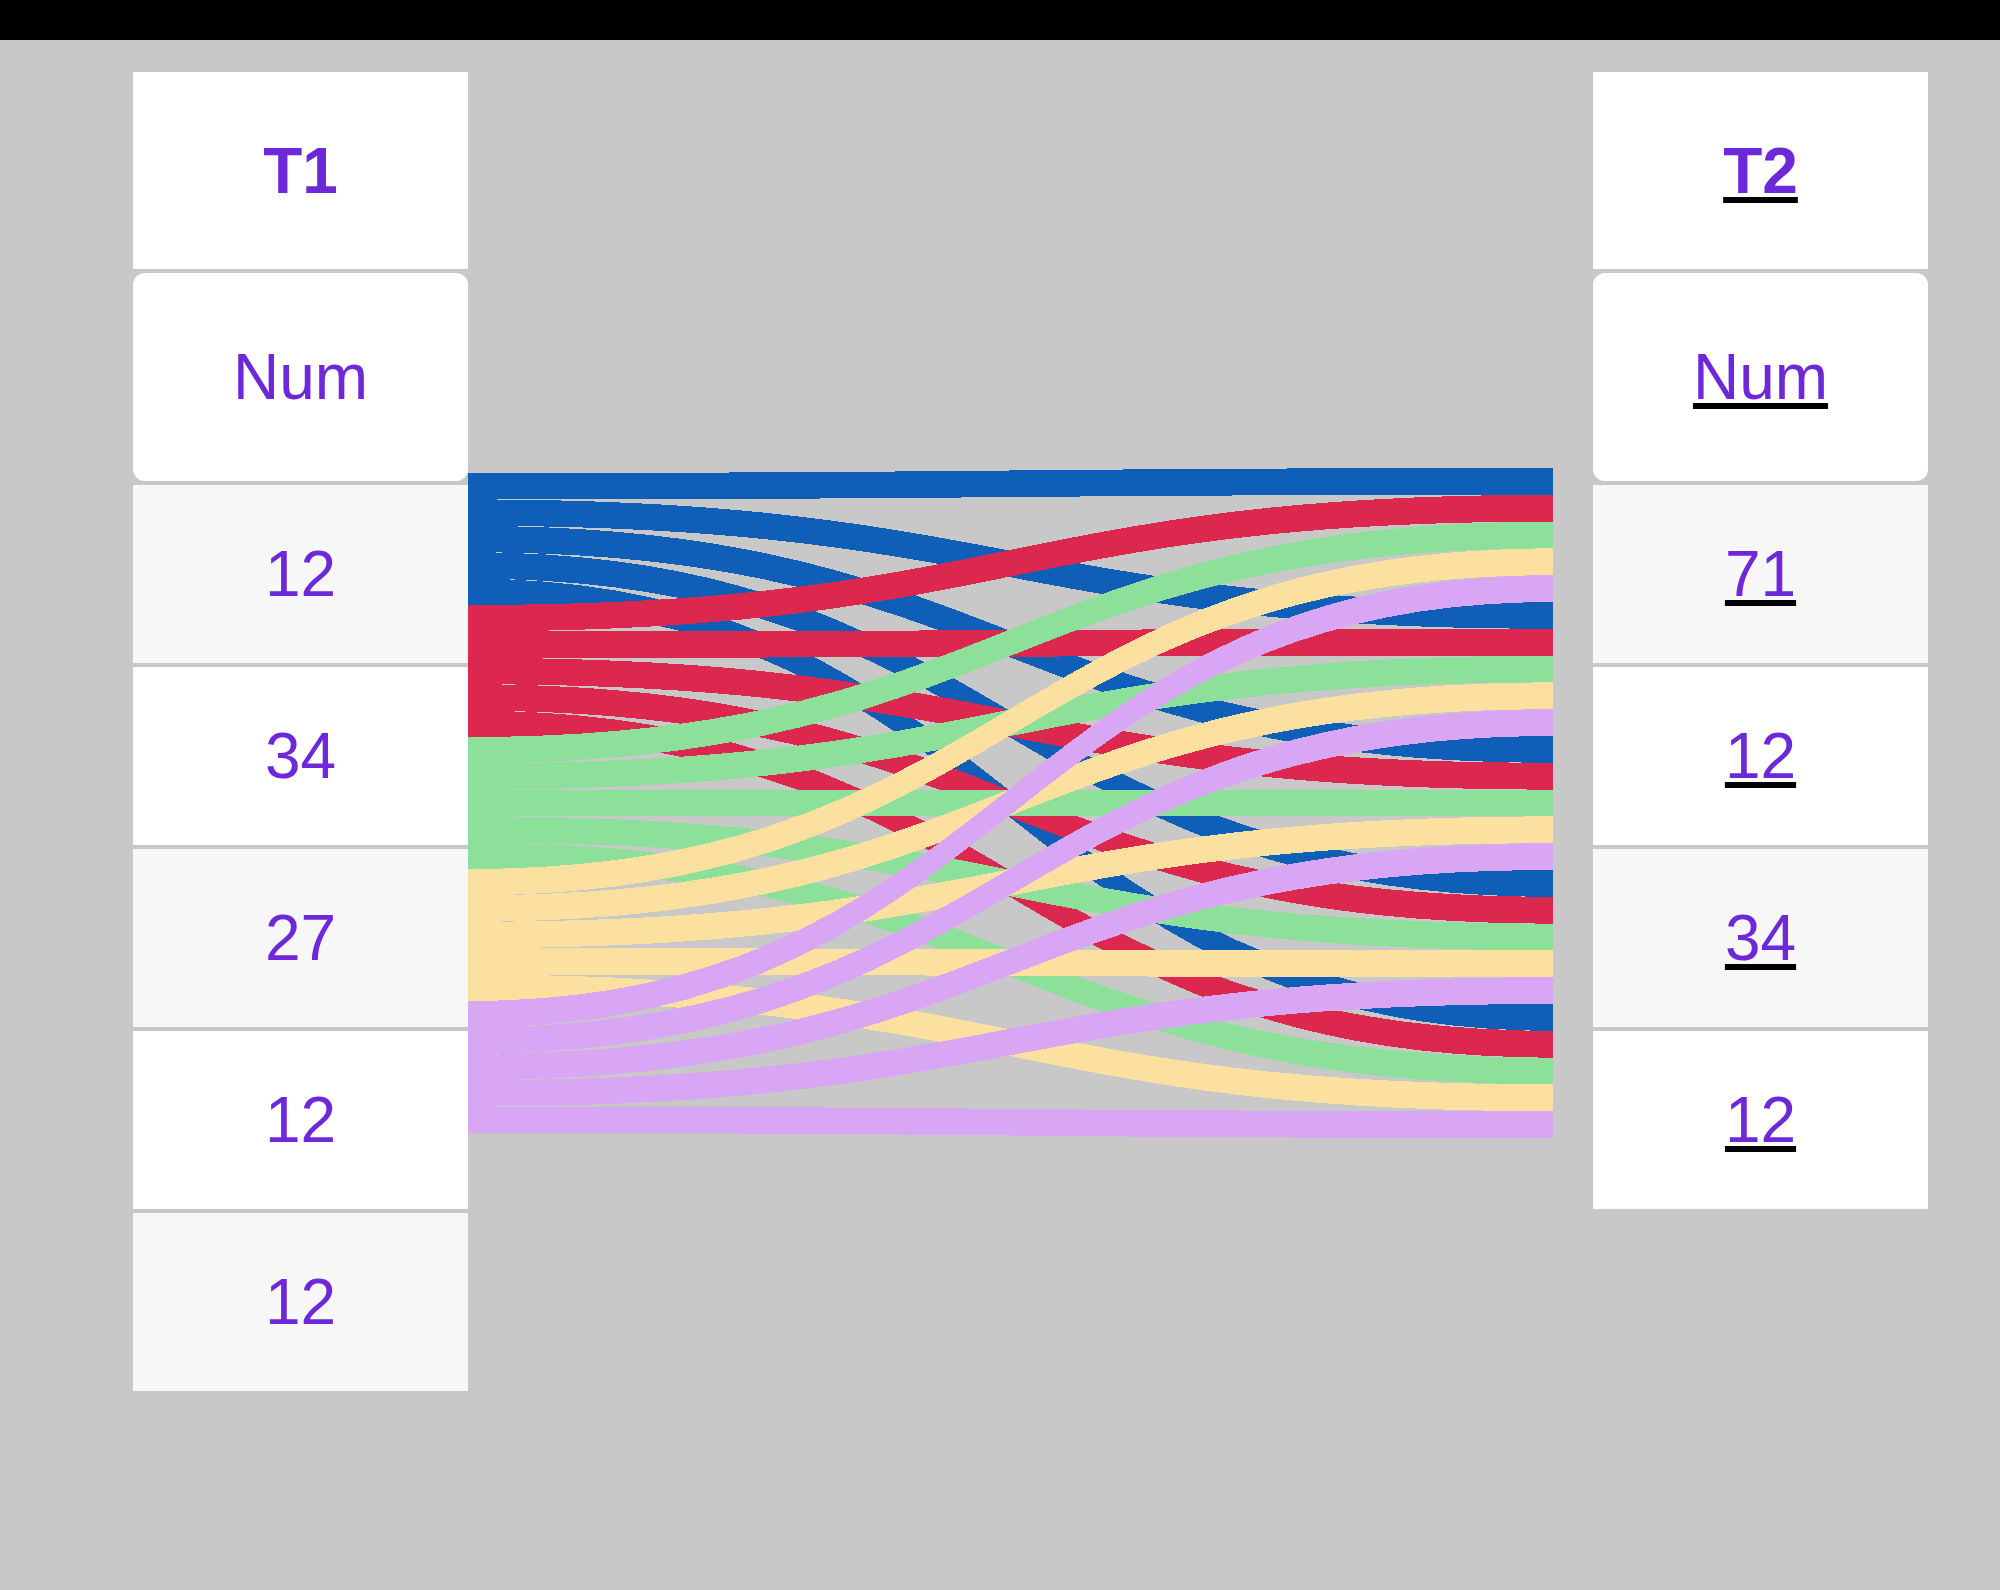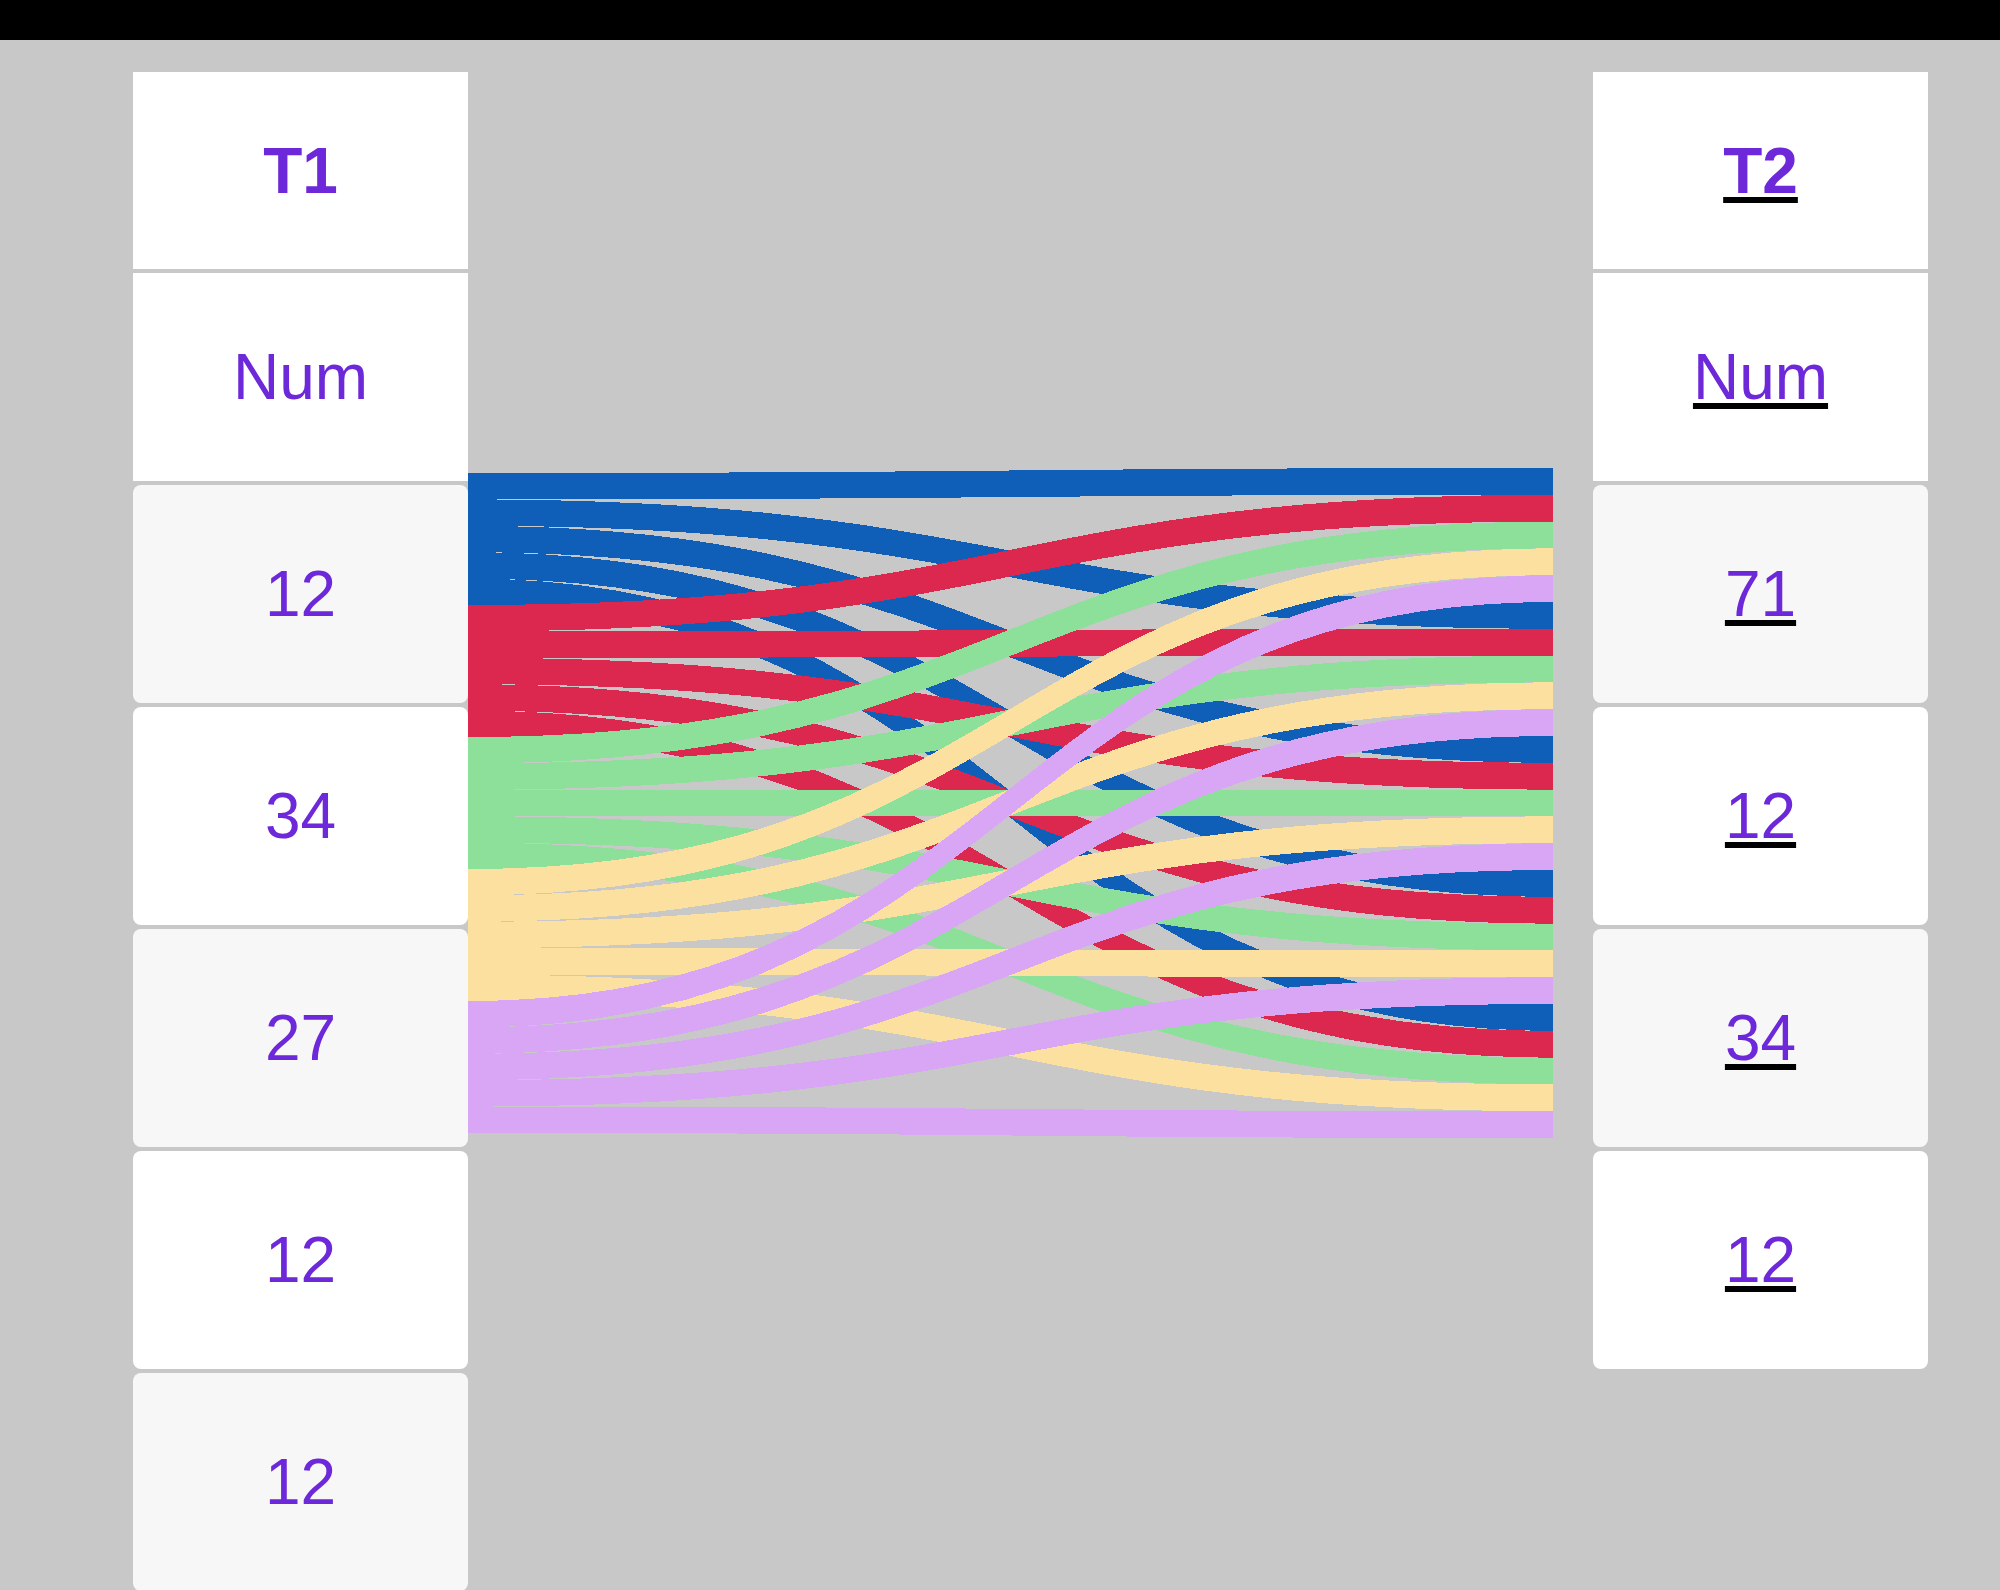--- a/index.html
+++ b/index.html
@@ -38,30 +38,31 @@
     border: 0;
     line-height: 1;
   }
   .tbl td.hdr {
     font-weight: 700;
     background: #ffffff;
   }
   .tbl td.sub {
     font-weight: 400;
     background: #ffffff;
+    border-radius: 12px;
   }
   .tbl td.odd  { background: #f7f7f7; }
   .tbl td.even { background: #ffffff; }
 
   #table-t1 { left: 133px; top: 68px; width: 335px; }
   #table-t2 { left: 1593px; top: 68px; width: 335px; text-decoration: underline; }
 
   .rowh  { height: 197px; }
   .rowsub{ height: 208px; }
-  .rowv  { height: 218px; border-radius: 8px; }
+  .rowv  { height: 178px; }
 
   
   #flow {
     position: absolute;
     left: 468px;
     top: 68px;
     width: 1085px;
     height: 1460px;
   }
   #flow svg { display: block; }

